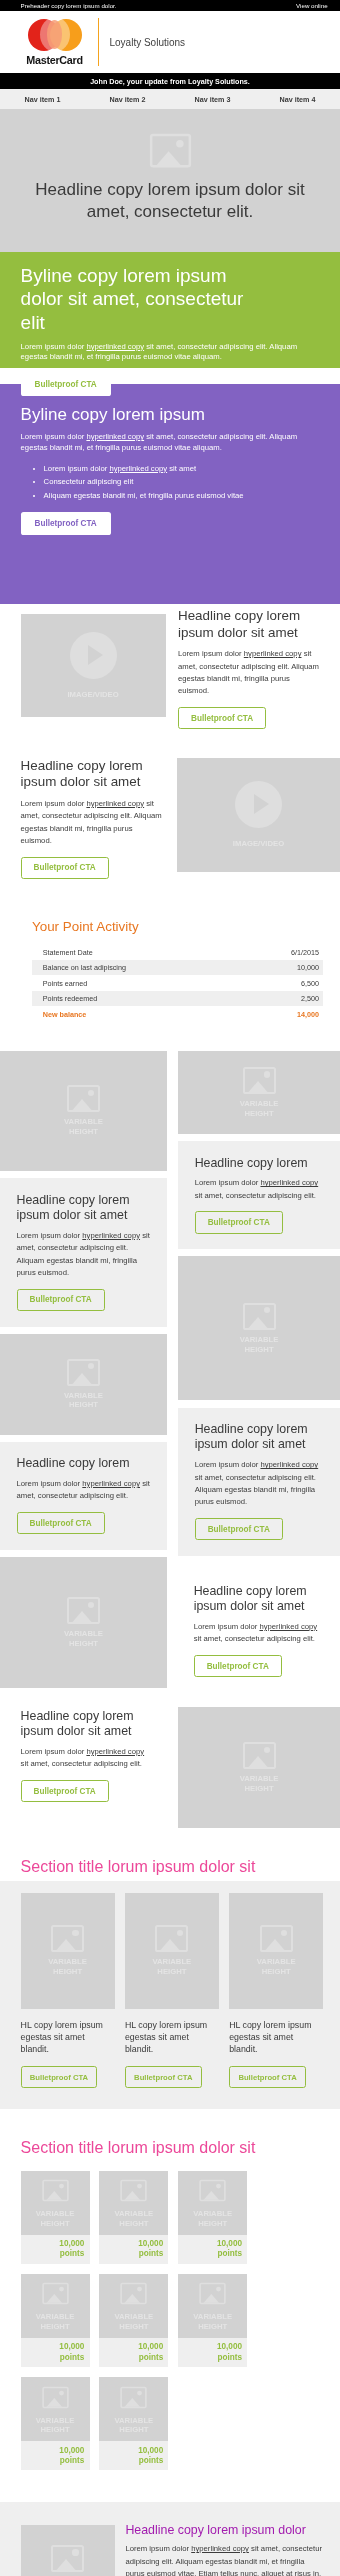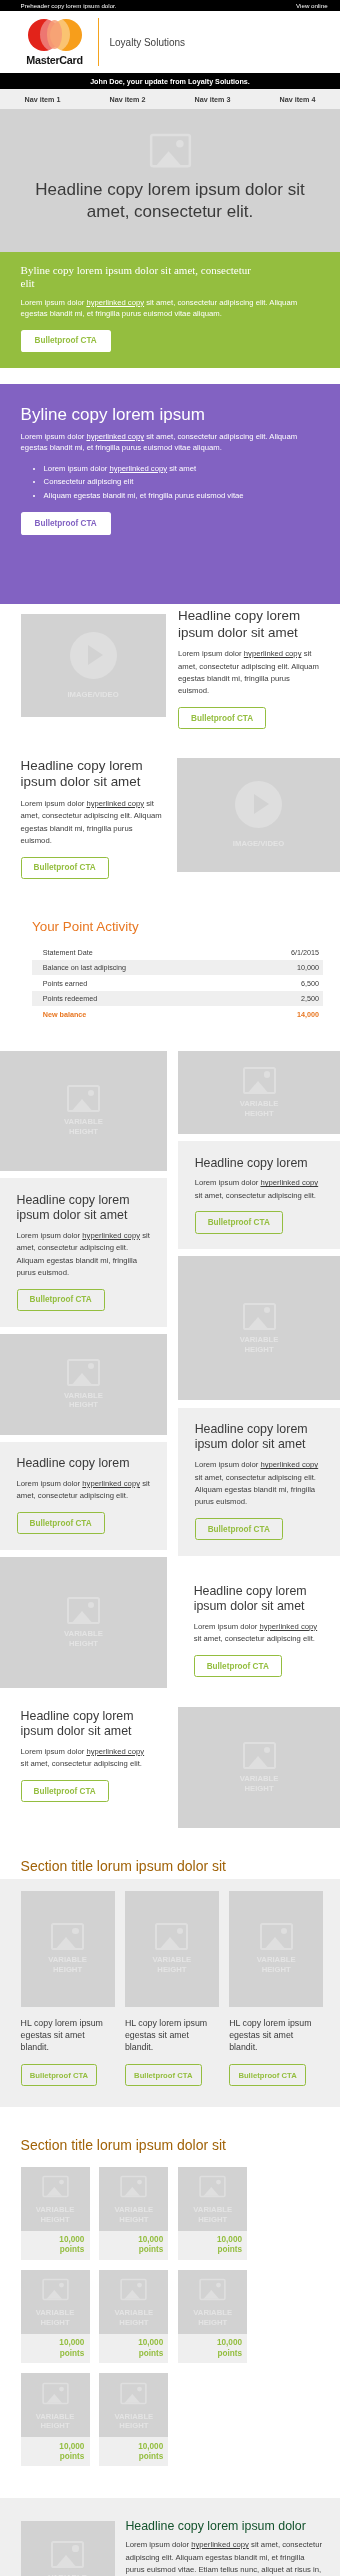--- a/index.html
+++ b/index.html
@@ -38,21 +38,21 @@
 
   
   .hero { background:#d2d2d2; height:143px; display:flex; flex-direction:column; align-items:center; justify-content:center; text-align:center; }
   .hero .ph-icon { transform:scale(1.25); margin-bottom:14.4px; }
   .hero h1 { font-size:17px; font-weight:normal; color:#3a3a3a; line-height:1.35; max-width:289px; }
 
   
   .band { padding:0 20.6px; color:#fff; }
   .band a { color:#fff; }
   .band-green { background:#94be3f; height:116px; padding-top:11.3px; }
-  .band-green h2 { font-size:11px; font-weight:normal; line-height:1.25; max-width:242px;font-family:Liberation Serif, serif; }
+  .band-green h2 { font-size:19px; font-weight:normal; line-height:1.25; max-width:242px; }
   .band p.body { font-size:7.7px; line-height:10.8px; margin-top:6.7px; max-width:299px; }
   .btn-solid { display:inline-block; background:#fff; border:none; border-radius:2.6px; padding:6.7px 14px; font-size:8.2px; font-weight:bold; cursor:pointer; margin-top:10.3px; font-family:inherit; }
   .btn-solid.on-green { color:#94be3f; }
   .btn-solid.on-purple { color:#8262c2; }
   .gap30 { height:15.5px; }
   .band-purple { background:#8262c2; height:220px; padding-top:14.4px; }
   .band-purple h1 { font-size:16px; font-weight:normal; line-height:1.4; max-width:289px; }
   .band-purple h3 { font-size:17px; font-weight:normal; margin-top:7.2px; }
   .band ul { margin:8.2px 0 0 23px; font-size:7.7px; line-height:13.4px; }
 
@@ -87,40 +87,40 @@
   .m-left { width:167px; margin-right:11.3px; }
   .m-right { width:162px; }
   .m-card { background:#efefef; padding:14.4px 15.5px 15.5px 16.5px; }
   .m-card h3, .m-plain h3 { font-size:12.4px; font-weight:normal; line-height:1.25; color:#3a3a3a; }
   .m-card p, .m-plain p { margin-top:6.2px; }
   .m-card .btn-outline, .m-plain .btn-outline { margin-top:9.3px; }
   .m-plain { padding:13.4px 15.5px 15.5px 20.6px; }
   .m-right .m-plain { padding-left:15.5px; }
 
   
-  .section-title { color:#a16207; font-size:14px; font-weight:normal; padding:0 20.6px; }
+  .section-title { color:#ec4899; font-size:16px; font-weight:normal; padding:0 20.6px; }
   .st-1 { margin-top:30px; margin-bottom:5.2px; }
   .st-2 { margin-top:30px; margin-bottom:13.4px; }
 
   
   .three-col { background:#efefef; padding:11.3px 16.5px 21.6px 20.6px; display:flex; gap:10.3px; }
   .three-col .col { width:94px; }
   .three-col .ph { height:116px; }
   .three-col h4 { font-size:8.8px; font-weight:normal; line-height:12px; margin-top:10.3px; color:#3a3a3a; }
   .three-col .btn-outline { margin-top:11.3px; padding:5.2px 8.2px; font-size:7.7px; }
 
   
   .points-grid { padding:0 16px 0 20.6px; display:flex; flex-wrap:wrap; gap:10.3px 9.8px; }
   .pg-cell { width:69px; }
   .pg-cell .ph { height:64px; }
   .pg-strip { background:#efefef; height:29px; display:flex; flex-direction:column; align-items:flex-end; justify-content:center; padding-right:5.2px; color:#94be3f; font-weight:bold; font-size:8.2px; line-height:10.3px; }
 
   
   .feature { display:flex; }
-  .feature h2 { font-size:12.4px; font-weight:normal; color:#14532d; }
+  .feature h2 { font-size:12.4px; font-weight:normal; color:#a21caf; }
   .feature p { margin-top:6.2px; }
   .feature .btn-outline { margin-top:8.2px; }
   .f-band { background:#efefef; margin-top:32px; padding:20.6px 17px 18.5px 20.6px; }
   .f-band .ph { width:94px; height:91px; margin-top:2.1px; flex:none; }
   .f-band .txt { margin-left:10.8px; }
 </style>
 </head>
 <body>
 
 <div class="page">

